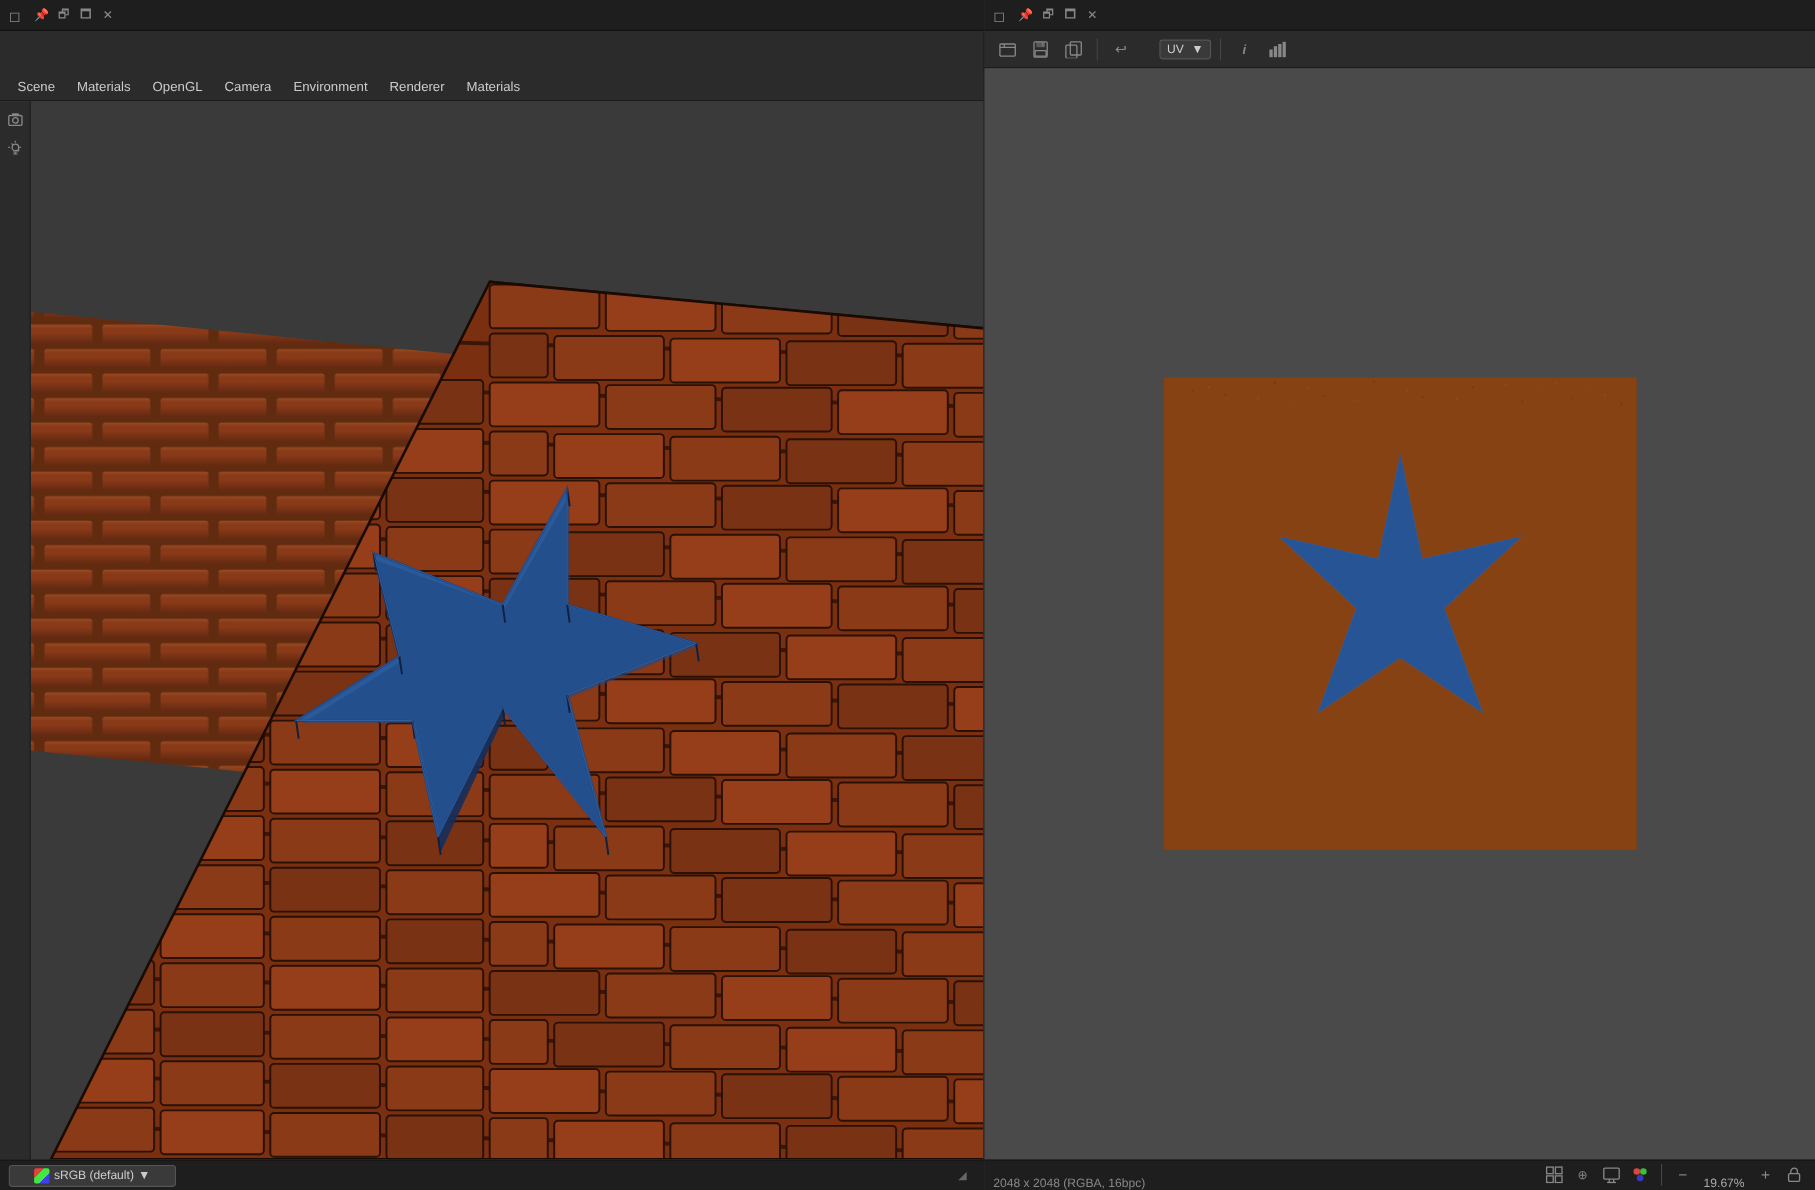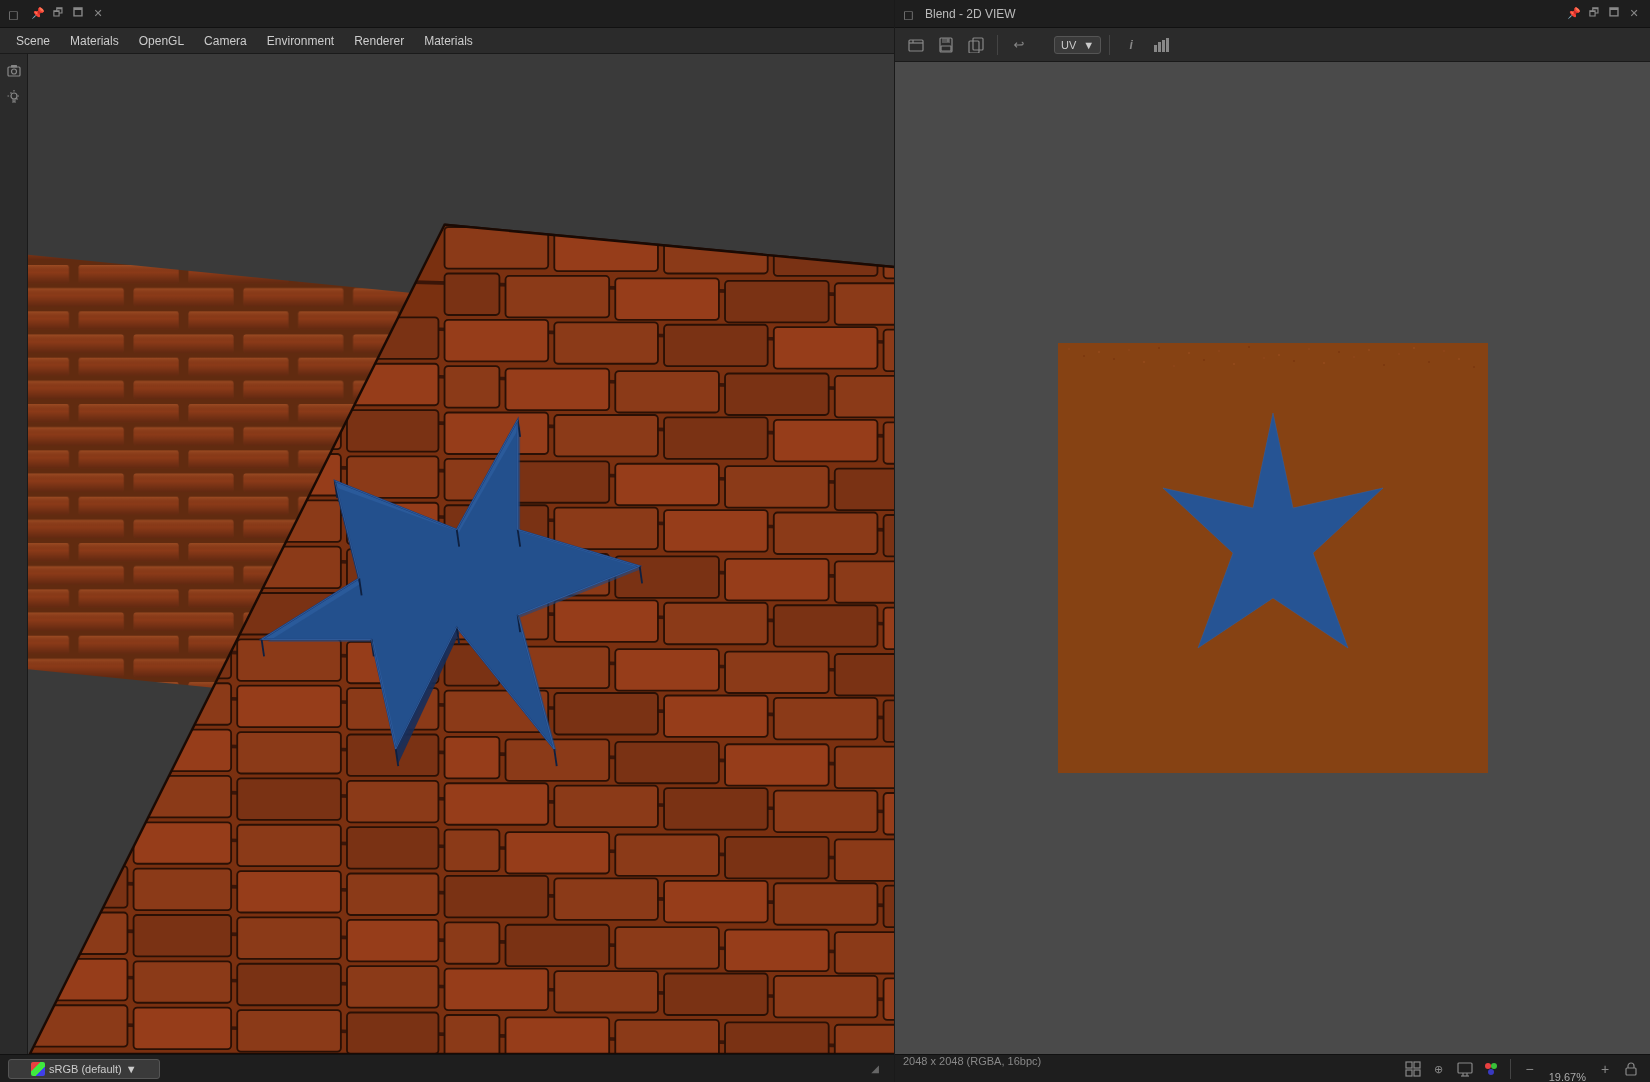--- a/index.html
+++ b/index.html
@@ -68,20 +68,21 @@
     }
 
     .menubar {
       height: 26px;
       background: #2b2b2b;
       display: flex;
       align-items: center;
       padding: 0 8px;
       gap: 4px;
       border-bottom: 1px solid #1a1a1a;
+      margin-top: 38px;
     }
 
     .menu-item {
       padding: 2px 8px;
       color: #cccccc;
       cursor: pointer;
       border-radius: 3px;
       font-size: 12px;
     }
 
@@ -232,21 +233,21 @@
       display: flex;
       align-items: center;
       justify-content: center;
     }
 
     
     .statusbar-2d {
       height: 28px;
       background: #1e1e1e;
       display: flex;
-      align-items: flex-start;
+      align-items: flex-end;
       padding: 0 8px;
       border-top: 1px solid #111;
       gap: 4px;
     }
 
     .statusbar-2d-info {
       font-size: 11px;
       color: #888;
       flex: 1;
     }
@@ -650,21 +651,20 @@
     <div style="display:flex; gap:4px; margin-left:auto; align-items:center;">
       <button class="status-icon-btn" style="color:#666; font-size:10px;">◢</button>
     </div>
   </div>
 </div>
 
 <div class="panel-2d">
 
   <div class="titlebar-2d">
     <span class="titlebar-icon">◻</span>
-    <span class="titlebar-title">Blend - 2D VIEW</span>
     <div class="titlebar-buttons">
       <button class="titlebar-btn">📌</button>
       <button class="titlebar-btn">🗗</button>
       <button class="titlebar-btn">🗖</button>
       <button class="titlebar-btn">✕</button>
     </div>
   </div>
 
   <div class="toolbar-2d">
 

